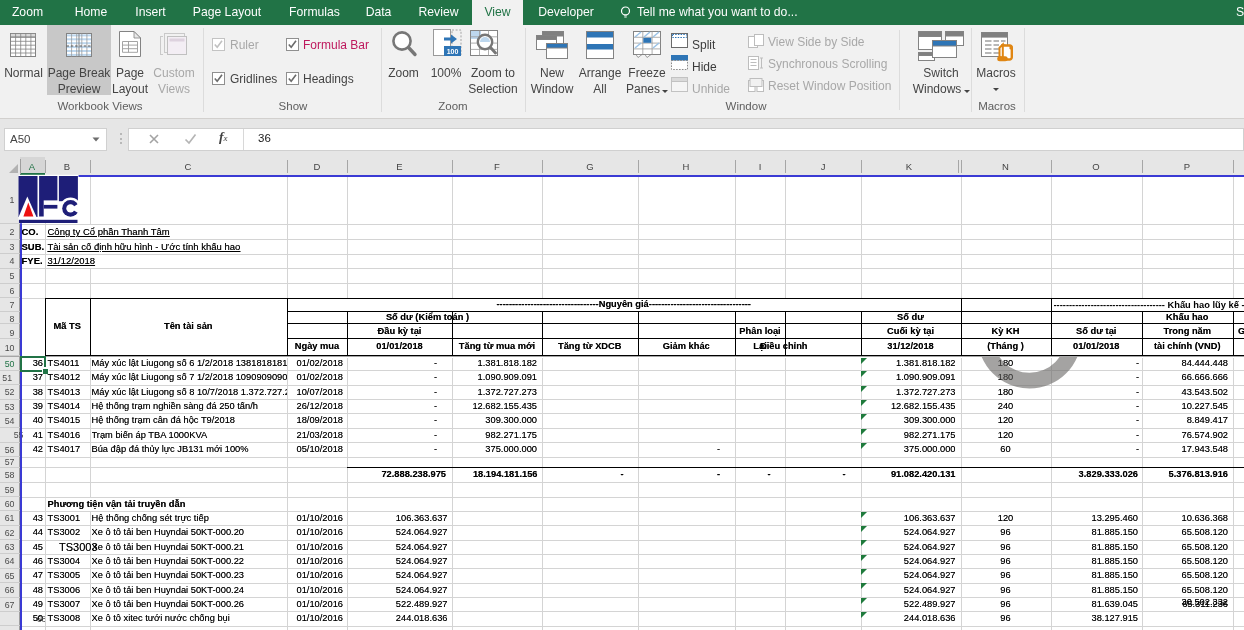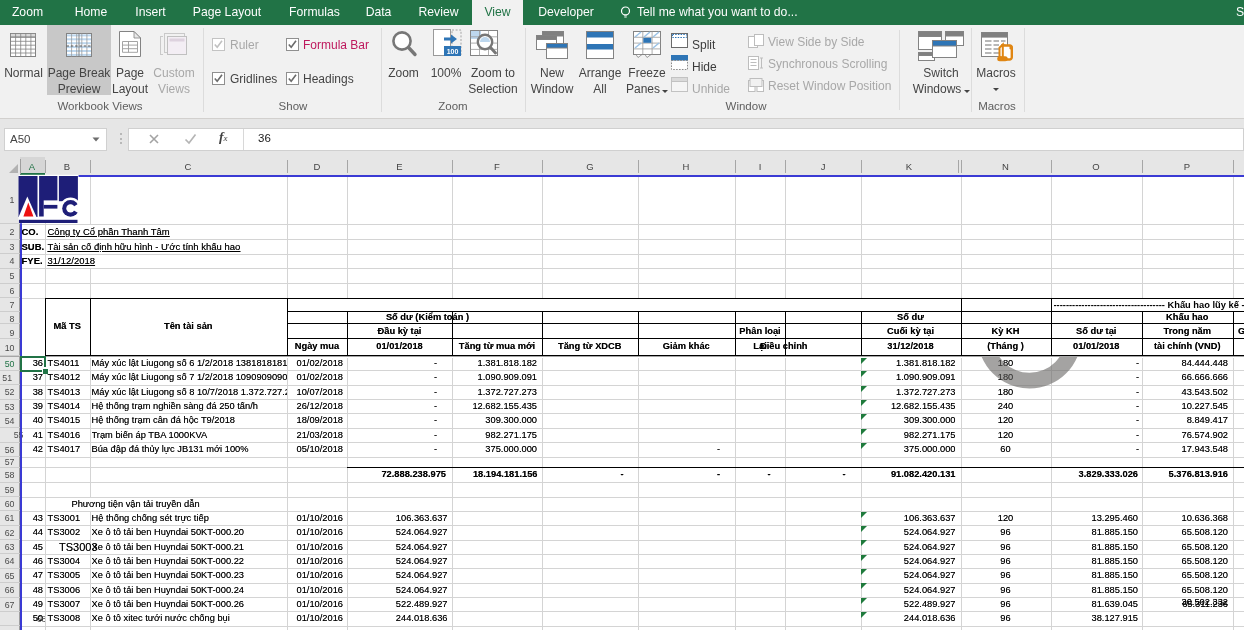--- a/index.html
+++ b/index.html
@@ -440,20 +440,21 @@
 <div style="position:absolute;left:19.5px;top:175px;width:2px;height:455px;background:#3a3ad4;"></div>
 <div style="position:absolute;left:0px;top:355.8px;width:1244px;height:1.7px;background:#a6a6a6;"></div>
 <div style="position:absolute;left:21.5px;top:224px;height:15px;line-height:15px;font-size:9.5px;font-weight:bold;white-space:nowrap;text-shadow:0 0 0.45px rgba(0,0,0,0.62);">CO.</div>
 <div style="position:absolute;left:21.5px;top:239.5px;height:14px;line-height:14px;font-size:9.5px;font-weight:bold;white-space:nowrap;text-shadow:0 0 0.45px rgba(0,0,0,0.62);">SUB.</div>
 <div style="position:absolute;left:21.5px;top:254px;height:14px;line-height:14px;font-size:9.5px;font-weight:bold;white-space:nowrap;text-shadow:0 0 0.45px rgba(0,0,0,0.62);">FYE.</div>
 <div style="position:absolute;left:47.5px;top:224px;height:15px;line-height:15px;font-size:9.5px;font-weight:normal;white-space:nowrap;text-shadow:0 0 0.45px rgba(0,0,0,0.62);"><span style="text-decoration:underline">Công ty Cổ phần Thanh Tâm</span></div>
 <div style="position:absolute;left:47.5px;top:239.5px;height:14px;line-height:14px;font-size:9.5px;font-weight:normal;white-space:nowrap;text-shadow:0 0 0.45px rgba(0,0,0,0.62);"><span style="text-decoration:underline">Tài sản cố định hữu hình - Ước tính khấu hao</span></div>
 <div style="position:absolute;left:47.5px;top:254px;height:14px;line-height:14px;font-size:9.5px;font-weight:normal;white-space:nowrap;text-shadow:0 0 0.45px rgba(0,0,0,0.62);"><span style="text-decoration:underline">31/12/2018</span></div>
 <div style="position:absolute;left:45px;top:297.5px;width:44.5px;height:57.5px;line-height:57.5px;text-align:center;font-size:9.3px;font-weight:bold;white-space:nowrap;overflow:hidden;text-shadow:0 0 0.45px rgba(0,0,0,0.62);">Mã TS</div>
 <div style="position:absolute;left:89.5px;top:297.5px;width:197.5px;height:57.5px;line-height:57.5px;text-align:center;font-size:9.3px;font-weight:bold;white-space:nowrap;overflow:hidden;text-shadow:0 0 0.45px rgba(0,0,0,0.62);">Tên tài sản</div>
+<div style="position:absolute;left:287px;top:297.5px;width:673.5px;height:13.5px;line-height:13.5px;text-align:center;font-size:9.3px;font-weight:bold;white-space:nowrap;overflow:hidden;text-shadow:0 0 0.45px rgba(0,0,0,0.62);">---------------------------------Nguyên giá---------------------------------</div>
 <div style="position:absolute;left:1053.5px;top:297.8px;width:190.5px;height:14.5px;line-height:14.5px;text-align:left;font-size:9.3px;font-weight:bold;white-space:nowrap;overflow:hidden;">------------------------------------ Khấu hao lũy kế ------------------------------</div>
 <div style="position:absolute;left:347px;top:311px;width:105px;height:12.5px;line-height:12.5px;text-align:center;font-size:9.3px;font-weight:bold;white-space:nowrap;overflow:hidden;text-shadow:0 0 0.45px rgba(0,0,0,0.62);margin-left:28px;">Số dư (Kiểm toán )</div>
 <div style="position:absolute;left:347px;top:323.5px;width:105px;height:14.5px;line-height:14.5px;text-align:center;font-size:9.3px;font-weight:bold;white-space:nowrap;overflow:hidden;text-shadow:0 0 0.45px rgba(0,0,0,0.62);">Đầu kỳ tại</div>
 <div style="position:absolute;left:287px;top:338px;width:60px;height:17px;line-height:17px;text-align:center;font-size:9.3px;font-weight:bold;white-space:nowrap;overflow:hidden;text-shadow:0 0 0.45px rgba(0,0,0,0.62);">Ngày mua</div>
 <div style="position:absolute;left:347px;top:338px;width:105px;height:17px;line-height:17px;text-align:center;font-size:9.3px;font-weight:bold;white-space:nowrap;overflow:hidden;text-shadow:0 0 0.45px rgba(0,0,0,0.62);">01/01/2018</div>
 <div style="position:absolute;left:452px;top:338px;width:90px;height:17px;line-height:17px;text-align:center;font-size:9.3px;font-weight:bold;white-space:nowrap;overflow:hidden;text-shadow:0 0 0.45px rgba(0,0,0,0.62);">Tăng từ mua mới</div>
 <div style="position:absolute;left:542px;top:338px;width:95.5px;height:17px;line-height:17px;text-align:center;font-size:9.3px;font-weight:bold;white-space:nowrap;overflow:hidden;text-shadow:0 0 0.45px rgba(0,0,0,0.62);">Tăng từ XDCB</div>
 <div style="position:absolute;left:637.5px;top:338px;width:97.5px;height:17px;line-height:17px;text-align:center;font-size:9.3px;font-weight:bold;white-space:nowrap;overflow:hidden;text-shadow:0 0 0.45px rgba(0,0,0,0.62);">Giảm khác</div>
 <div style="position:absolute;left:735px;top:323.5px;width:50px;height:14.5px;line-height:14.5px;text-align:center;font-size:9.3px;font-weight:bold;white-space:nowrap;overflow:hidden;text-shadow:0 0 0.45px rgba(0,0,0,0.62);">Phân loại</div>
 <div style="position:absolute;left:735px;top:338px;width:50px;height:17px;line-height:17px;text-align:center;font-size:9.3px;font-weight:bold;white-space:nowrap;overflow:hidden;text-shadow:0 0 0.45px rgba(0,0,0,0.62);">Lại</div>
@@ -542,21 +543,21 @@
 <div style="position:absolute;right:524px;top:442.1px;height:14.4px;line-height:14.4px;font-size:9.3px;font-weight:normal;white-space:nowrap;text-shadow:0 0 0.45px rgba(0,0,0,0.62);">-</div>
 <div style="position:absolute;right:798px;top:467.3px;height:14.9px;line-height:14.9px;font-size:9.3px;font-weight:bold;white-space:nowrap;text-shadow:0 0 0.45px rgba(0,0,0,0.62);">72.888.238.975</div>
 <div style="position:absolute;right:706.5px;top:467.3px;height:14.9px;line-height:14.9px;font-size:9.3px;font-weight:bold;white-space:nowrap;text-shadow:0 0 0.45px rgba(0,0,0,0.62);">18.194.181.156</div>
 <div style="position:absolute;right:620.5px;top:467.3px;height:14.9px;line-height:14.9px;font-size:9.3px;font-weight:bold;white-space:nowrap;text-shadow:0 0 0.45px rgba(0,0,0,0.62);">-</div>
 <div style="position:absolute;right:524px;top:467.3px;height:14.9px;line-height:14.9px;font-size:9.3px;font-weight:bold;white-space:nowrap;text-shadow:0 0 0.45px rgba(0,0,0,0.62);">-</div>
 <div style="position:absolute;right:473.5px;top:467.3px;height:14.9px;line-height:14.9px;font-size:9.3px;font-weight:bold;white-space:nowrap;text-shadow:0 0 0.45px rgba(0,0,0,0.62);">-</div>
 <div style="position:absolute;right:398.5px;top:467.3px;height:14.9px;line-height:14.9px;font-size:9.3px;font-weight:bold;white-space:nowrap;text-shadow:0 0 0.45px rgba(0,0,0,0.62);">-</div>
 <div style="position:absolute;right:288.5px;top:467.3px;height:14.9px;line-height:14.9px;font-size:9.3px;font-weight:bold;white-space:nowrap;text-shadow:0 0 0.45px rgba(0,0,0,0.62);">91.082.420.131</div>
 <div style="position:absolute;right:106px;top:467.3px;height:14.9px;line-height:14.9px;font-size:9.3px;font-weight:bold;white-space:nowrap;text-shadow:0 0 0.45px rgba(0,0,0,0.62);">3.829.333.026</div>
 <div style="position:absolute;right:16px;top:467.3px;height:14.9px;line-height:14.9px;font-size:9.3px;font-weight:bold;white-space:nowrap;text-shadow:0 0 0.45px rgba(0,0,0,0.62);">5.376.813.916</div>
-<div style="position:absolute;left:47.5px;top:496.5px;height:14.3px;line-height:14.3px;font-size:9.3px;font-weight:normal;white-space:nowrap;text-shadow:0 0 0.45px rgba(0,0,0,0.62);margin-left:24px;">Phương tiện vận tải truyền dẫn</div>
+<div style="position:absolute;left:47.5px;top:496.5px;height:14.3px;line-height:14.3px;font-size:9.3px;font-weight:bold;white-space:nowrap;text-shadow:0 0 0.45px rgba(0,0,0,0.62);">Phương tiện vận tải truyền dẫn</div>
 <div style="position:absolute;right:1201px;top:510.8px;height:14.4px;line-height:14.4px;font-size:9.3px;font-weight:normal;white-space:nowrap;text-shadow:0 0 0.45px rgba(0,0,0,0.62);">43</div>
 <div style="position:absolute;left:47.5px;top:510.8px;height:14.4px;line-height:14.4px;font-size:9.3px;font-weight:normal;white-space:nowrap;text-shadow:0 0 0.45px rgba(0,0,0,0.62);">TS3001</div>
 <div style="position:absolute;left:91.5px;top:510.8px;height:14.4px;line-height:14.4px;font-size:9.3px;font-weight:normal;white-space:nowrap;width:195px;overflow:hidden;text-shadow:0 0 0.45px rgba(0,0,0,0.62);">Hệ thống chống sét trực tiếp</div>
 <div style="position:absolute;right:901px;top:510.8px;height:14.4px;line-height:14.4px;font-size:9.3px;font-weight:normal;white-space:nowrap;text-shadow:0 0 0.45px rgba(0,0,0,0.62);">01/10/2016</div>
 <div style="position:absolute;right:796.5px;top:510.8px;height:14.4px;line-height:14.4px;font-size:9.3px;font-weight:normal;white-space:nowrap;text-shadow:0 0 0.45px rgba(0,0,0,0.62);">106.363.637</div>
 <div style="position:absolute;right:288.5px;top:510.8px;height:14.4px;line-height:14.4px;font-size:9.3px;font-weight:normal;white-space:nowrap;text-shadow:0 0 0.45px rgba(0,0,0,0.62);">106.363.637</div>
 <div style="position:absolute;left:1005.5px;top:510.8px;height:14.4px;line-height:14.4px;transform:translateX(-50%);font-size:9.3px;font-weight:normal;white-space:nowrap;text-shadow:0 0 0.45px rgba(0,0,0,0.62);">120</div>
 <div style="position:absolute;right:106px;top:510.8px;height:14.4px;line-height:14.4px;font-size:9.3px;font-weight:normal;white-space:nowrap;text-shadow:0 0 0.45px rgba(0,0,0,0.62);">13.295.460</div>
 <div style="position:absolute;right:16px;top:510.8px;height:14.4px;line-height:14.4px;font-size:9.3px;font-weight:normal;white-space:nowrap;text-shadow:0 0 0.45px rgba(0,0,0,0.62);">10.636.368</div>
 <div style="position:absolute;right:1201px;top:525.2px;height:14.3px;line-height:14.3px;font-size:9.3px;font-weight:normal;white-space:nowrap;text-shadow:0 0 0.45px rgba(0,0,0,0.62);">44</div>

